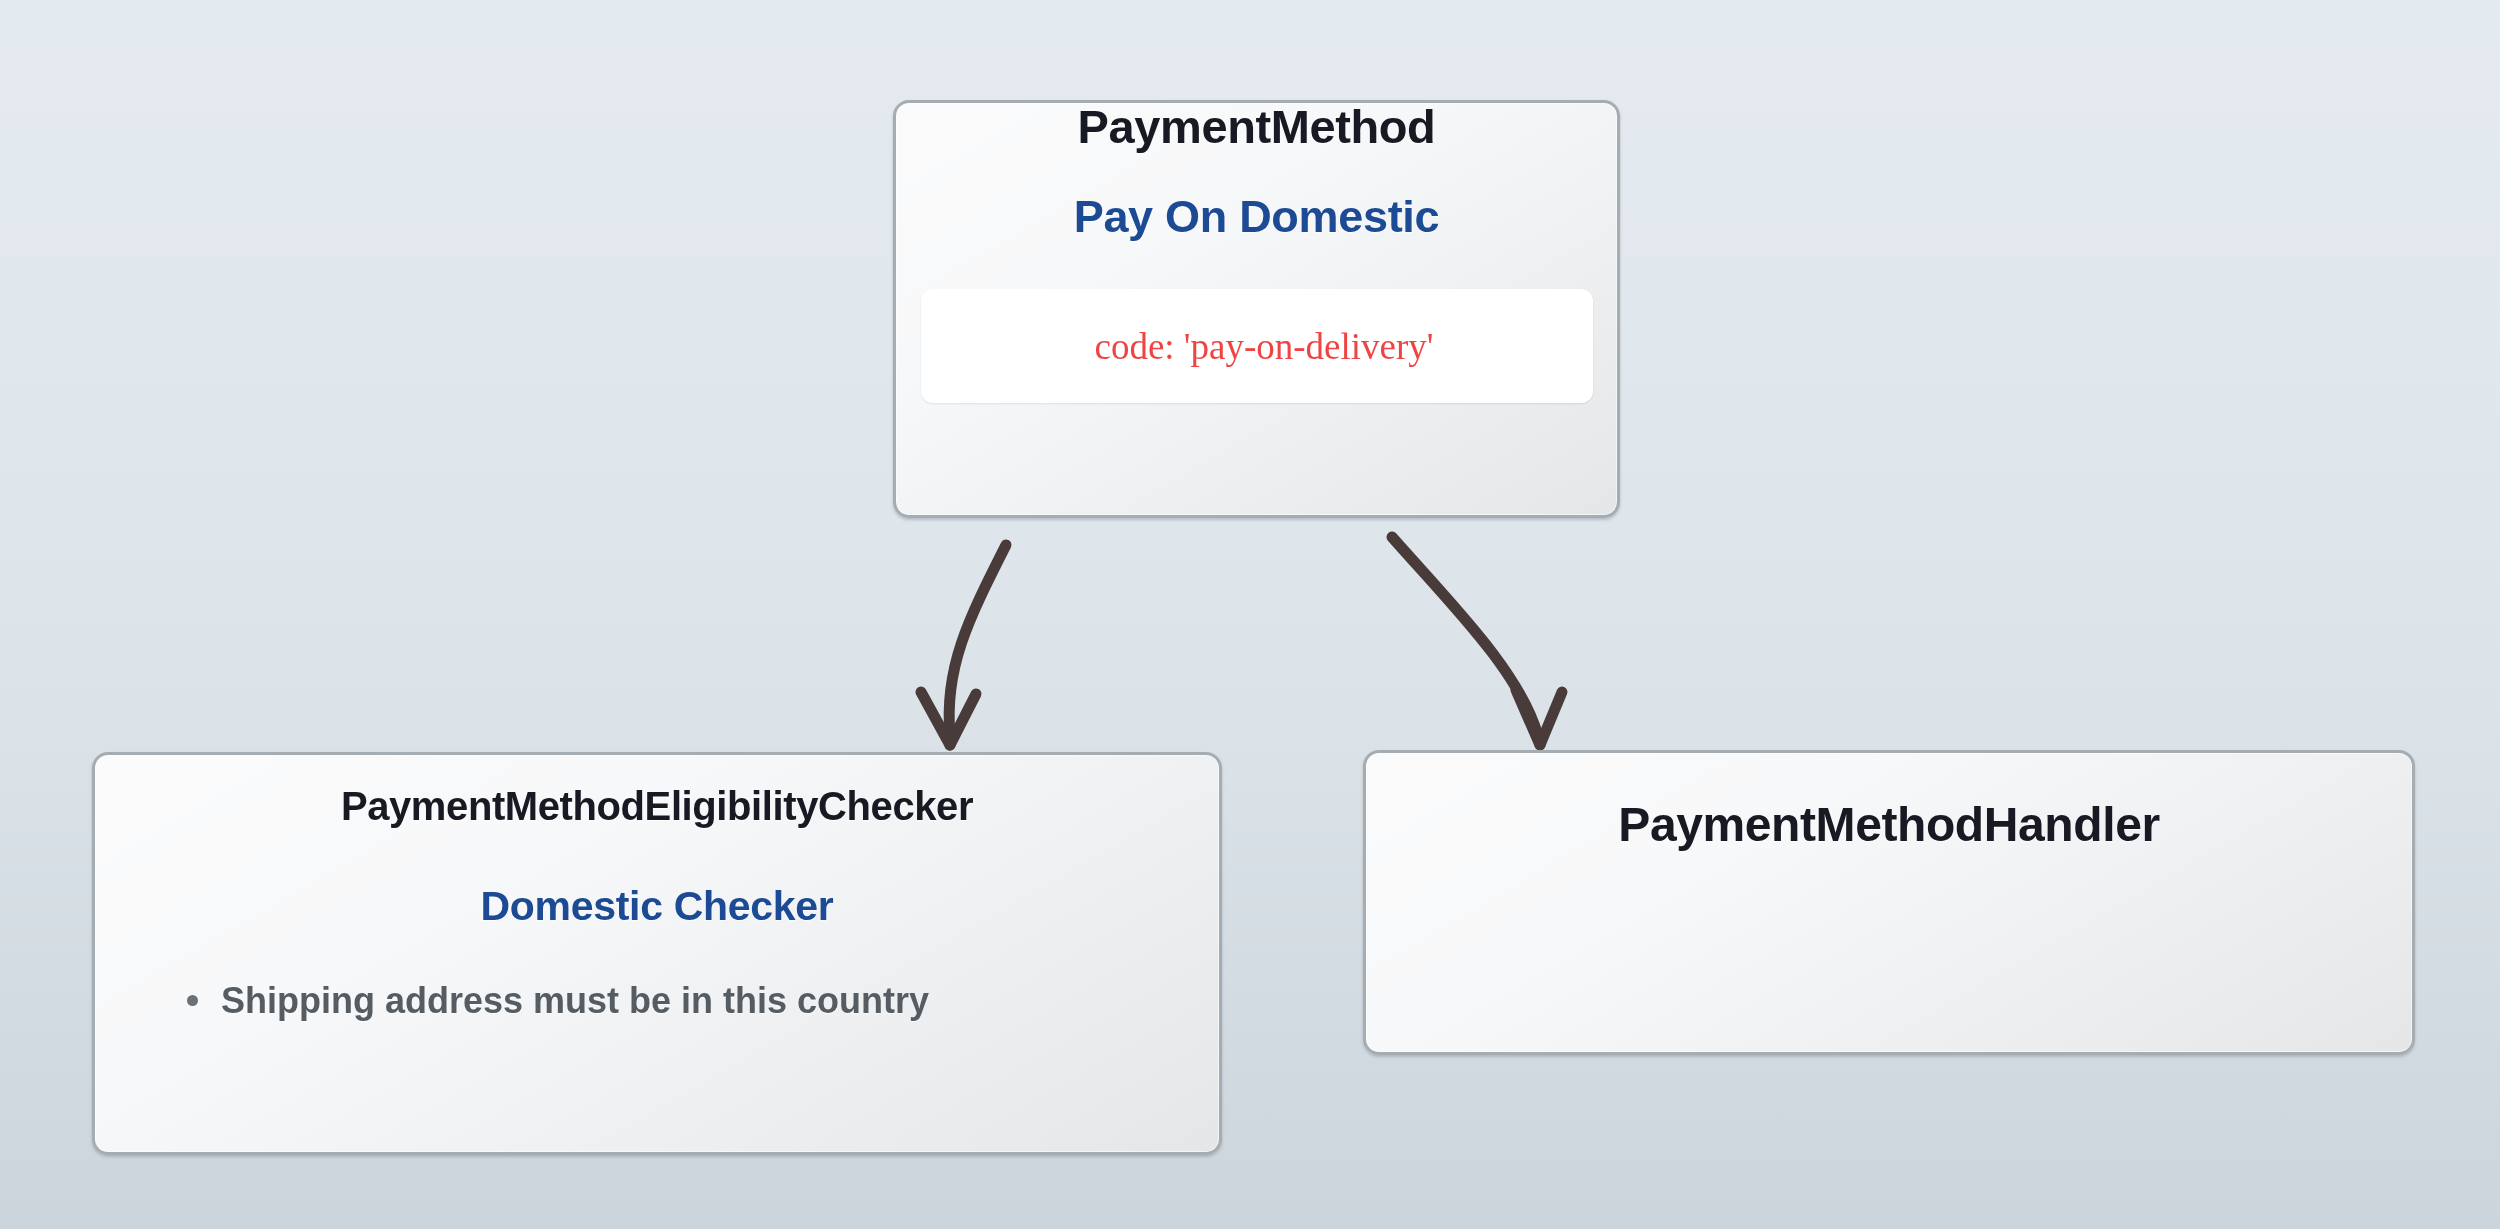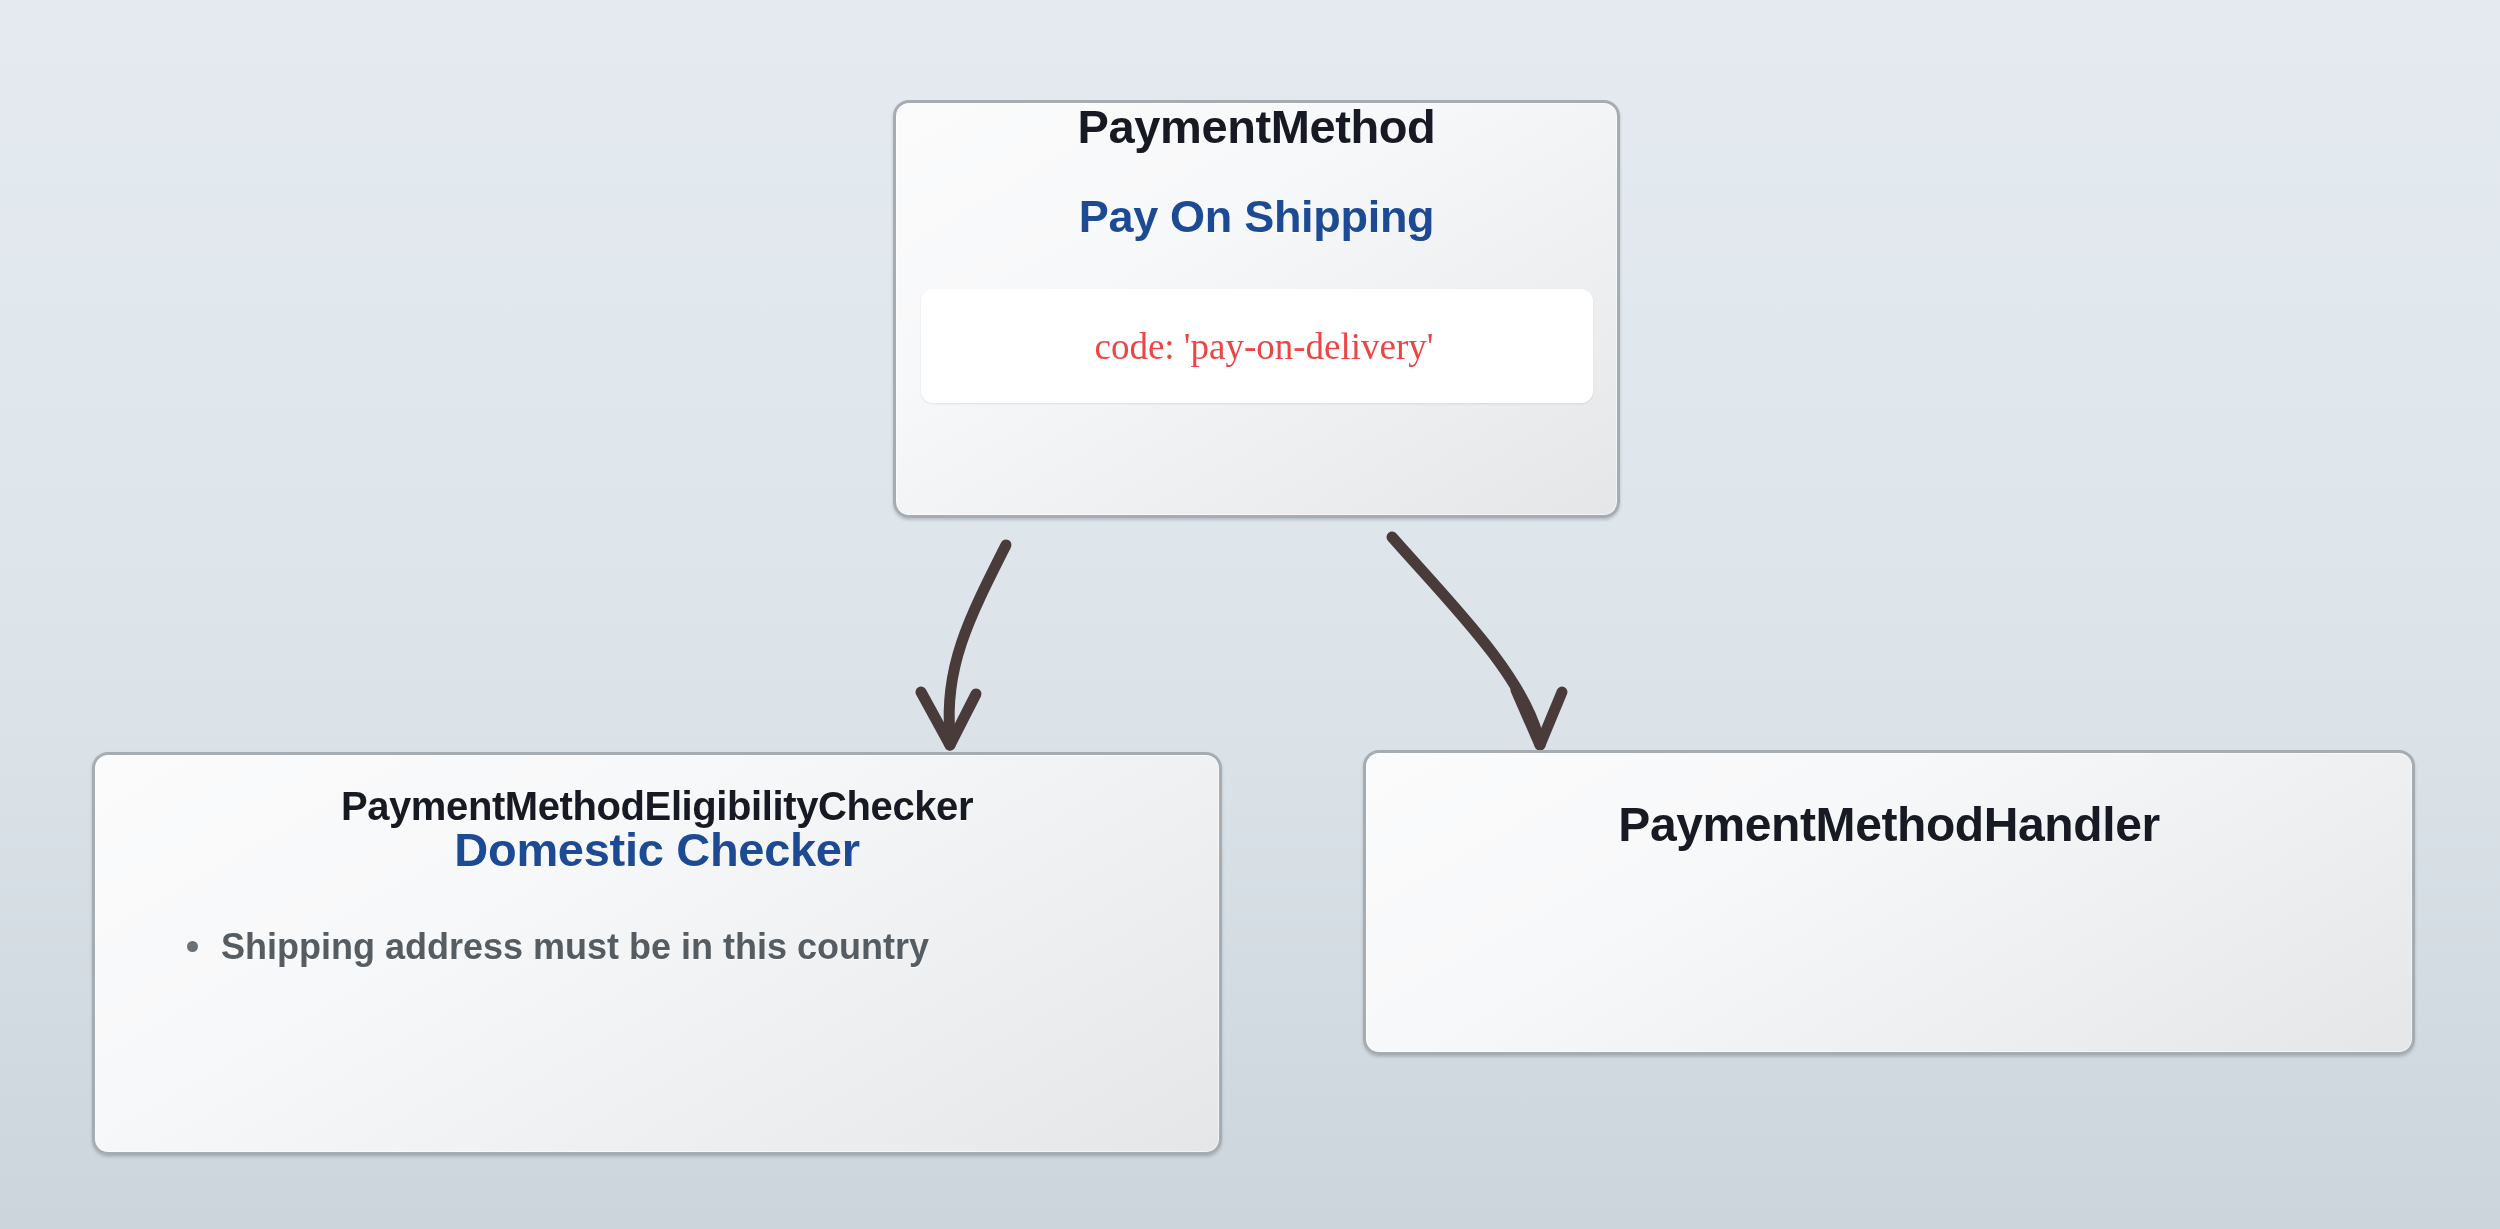--- a/index.html
+++ b/index.html
@@ -92,22 +92,23 @@
     top: 752px;
     width: 1130px;
     height: 403px;
   }
   #node-eligibility-checker .node-title {
     font-size: 40px;
     line-height: 1;
     margin-top: 31px;
   }
   #node-eligibility-checker .node-subtitle {
-    font-size: 47px;
-    line-height: 1;
+    font-size: 41px;
+    line-height: 1;
+    margin-top: 60px;
   }
 
   .rule-list {
     list-style: none;
     margin: 0;
     padding: 0;
     width: 100%;
     box-sizing: border-box;
     padding-left: 86px;
     margin-top: 54px;
@@ -178,21 +179,21 @@
       <g>
         <path d="M 1392 537 C 1452 605 1520 672 1538 736"></path>
         <path d="M 1540 745 L 1516 690"></path>
         <path d="M 1540 745 L 1562 692"></path>
       </g>
     </g>
   </svg>
 
   <div class="node" id="node-payment-method">
     <div class="node-title">PaymentMethod</div>
-    <div class="node-subtitle">Pay On Shipping</div>
+    <div class="node-subtitle">Pay On Domestic</div>
     <div class="code-box">
       <span class="code-text">code: 'pay-on-delivery'</span>
     </div>
   </div>
 
   <div class="node" id="node-eligibility-checker">
     <div class="node-title">PaymentMethodEligibilityChecker</div>
     <div class="node-subtitle">Domestic Checker</div>
     <ul class="rule-list">
       <li class="rule-item">Shipping address must be in this country</li>

